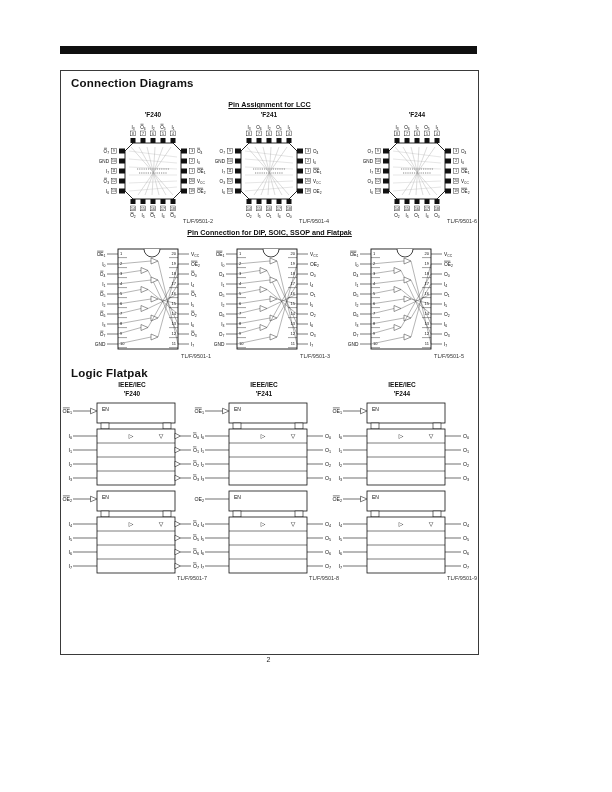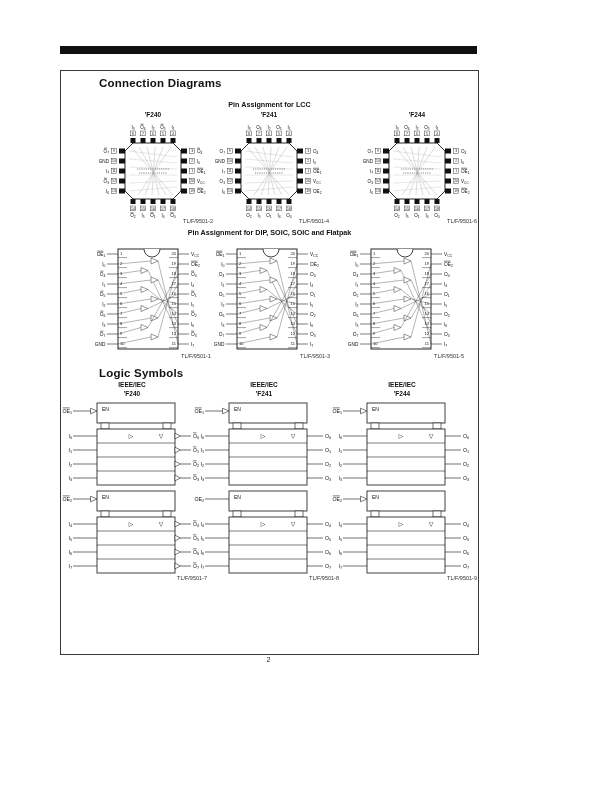--- a/index.html
+++ b/index.html
@@ -1,21 +1,21 @@
 <!DOCTYPE html>
 <html><head>
 <meta charset="utf-8">
 <style>
   html,body{margin:0;padding:0;background:#fff;}
   .page{position:relative;width:612px;height:792px;background:#ffffff;overflow:hidden;
         font-family:"Liberation Sans",sans-serif;color:#111;}
   .topbar{position:absolute;left:60px;top:46px;width:417px;height:8px;background:#101010;}
   .box{position:absolute;left:60px;top:70px;width:417px;height:583px;border:1.5px solid #3a3a3a;background:#fff;}
-  .h-main{position:absolute;left:10px;font-size:11.5px;font-weight:bold;letter-spacing:.2px;margin-left:28px;}
-  .h-sub{position:absolute;left:0;width:100%;text-align:center;font-size:7.2px;font-weight:bold;}
+  .h-main{position:absolute;left:10px;font-size:11.5px;font-weight:bold;letter-spacing:.2px;}
+  .h-sub{position:absolute;left:0;width:100%;text-align:center;font-size:7.2px;font-weight:bold;text-decoration:underline;}
   .slot{position:absolute;}
   .dg-title{width:100%;text-align:center;font-size:6.5px;font-weight:bold;height:11px;}
   .lg-head{width:100%;text-align:center;font-size:6.5px;font-weight:bold;line-height:8.5px;height:18px;}
   .dg-caption{width:100%;text-align:right;font-size:5.5px;color:#333;}
   svg{display:block;}
   svg text{font-family:"Liberation Sans",sans-serif;fill:#111;}
   .watermark{position:absolute;left:152px;top:360px;font-size:40px;font-weight:bold;
              letter-spacing:3px;color:rgba(214,140,137,0.55);white-space:nowrap;z-index:3;
              pointer-events:none;font-family:"DejaVu Sans",sans-serif;}
   .pagenum{position:absolute;left:60px;top:656px;width:417px;text-align:center;font-size:7px;color:#222;}
@@ -340,21 +340,21 @@
           <text x="16" y="70.6" text-anchor="end" font-size="4.6"><tspan>I</tspan><tspan dy="1.288" font-size="3.312">6</tspan></text>
           <rect x="88" y="66.5" width="6" height="5" fill="#111"></rect>
           <rect x="96.7" y="66.6" width="4.8" height="4.8" fill="none" stroke="#111" stroke-width="0.4"></rect>
           <text x="99.1" y="70.3" text-anchor="middle" font-size="3.4">19</text>
           <text x="104" y="70.6" text-anchor="start" font-size="4.6"><tspan>OE</tspan><tspan dy="1.288" font-size="3.312">2</tspan></text>
           <line x1="104" y1="66.22999999999999" x2="110.072" y2="66.22999999999999" stroke="#111" stroke-width="0.55"></line>
         </svg>
       <div class="dg-caption">TL/F/9501-6</div>
     </div>
 
-    <div class="h-sub" style="top:157px;">Pin Assignment for DIP, SOIC, SOIC and Flatpak</div>
+    <div class="h-sub" style="top:157px;">Pin Connection for DIP, SOIC, SSOP and Flatpak</div>
 
     <div class="slot" style="left:32px;top:170px;width:118px;">
       <svg class="dip-svg" width="118" height="112" viewBox="0 0 118 112">
           <rect x="25" y="8" width="60" height="100" fill="#fff" stroke="#111" stroke-width="0.9"></rect>
           <path d="M51,8 A8,8 0 0 0 67,8" fill="#fff" stroke="#111" stroke-width="0.8"></path>
           <line x1="25" y1="23" x2="58" y2="20" stroke="#444" stroke-width="0.4"></line>
           <line x1="65" y1="20" x2="85" y2="103" stroke="#444" stroke-width="0.4"></line>
           <polygon points="58,17 65,20 58,23" fill="#fff" stroke="#333" stroke-width="0.5"></polygon>
           <line x1="25" y1="33" x2="48" y2="29.5" stroke="#444" stroke-width="0.4"></line>
           <line x1="55" y1="29.5" x2="85" y2="93" stroke="#444" stroke-width="0.4"></line>
@@ -698,21 +698,21 @@
           <line x1="25" y1="106.6" x2="34" y2="106.6" stroke="#111" stroke-width="0.4"></line>
           <text x="12.5" y="104.7" text-anchor="end" font-size="4.8"><tspan>GND</tspan></text>
           <line x1="85" y1="103" x2="96" y2="103" stroke="#111" stroke-width="0.55"></line>
           <text x="83" y="104.4" text-anchor="end" font-size="4">11</text>
           <line x1="76" y1="106.6" x2="85" y2="106.6" stroke="#111" stroke-width="0.4"></line>
           <text x="98" y="104.7" text-anchor="start" font-size="4.8"><tspan>I</tspan><tspan dy="1.344" font-size="3.456">7</tspan></text>
         </svg>
       <div class="dg-caption" style="padding-right:14px;">TL/F/9501-5</div>
     </div>
 
-    <div class="h-main" style="top:296px;">Logic Symbols</div>
+    <div class="h-main" style="top:296px;">Logic Flatpak</div>
 
     <div class="slot" style="left:-4px;top:310px;width:150px;">
       <div class="lg-head">
         <div>IEEE/IEC</div>
         <div>'F240</div>
       </div>
       <svg class="logic-svg" width="150" height="176" viewBox="0 0 150 176">
           <rect x="40" y="4" width="78" height="20" fill="#fff" stroke="#111" stroke-width="0.8"></rect>
           <text x="45" y="12" font-size="5">EN</text>
           <rect x="44" y="24" width="8" height="6" fill="#fff" stroke="#111" stroke-width="0.6"></rect>

